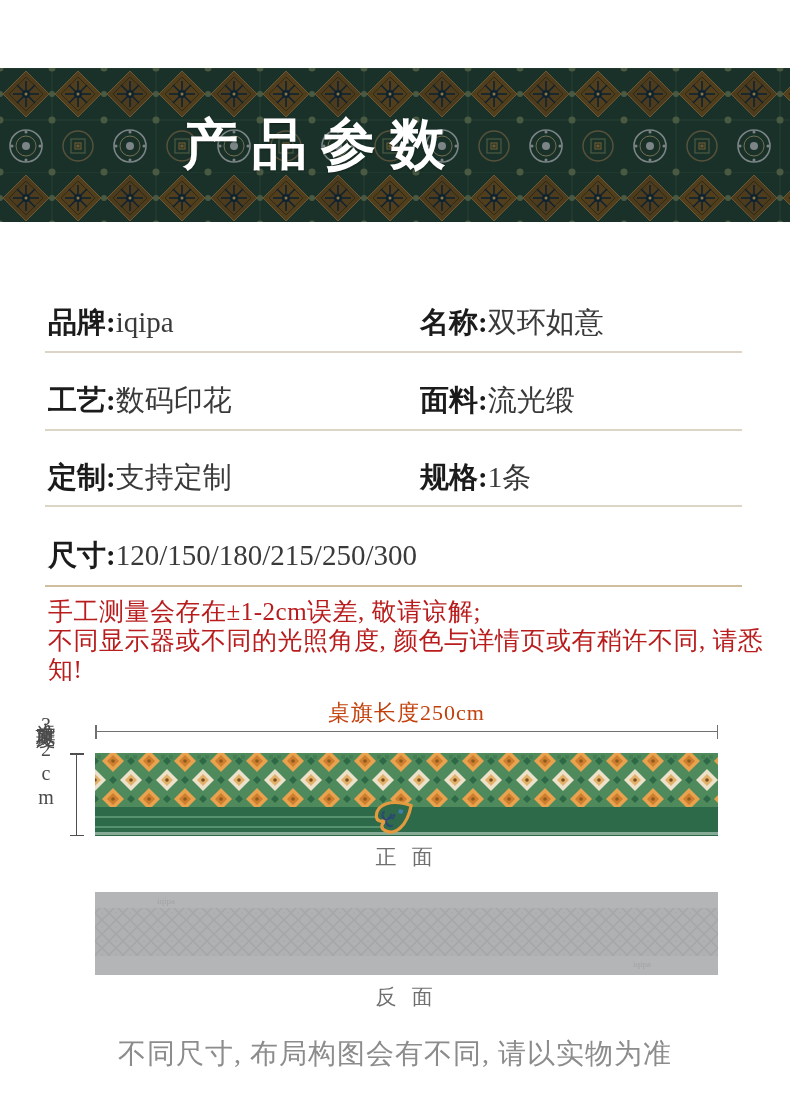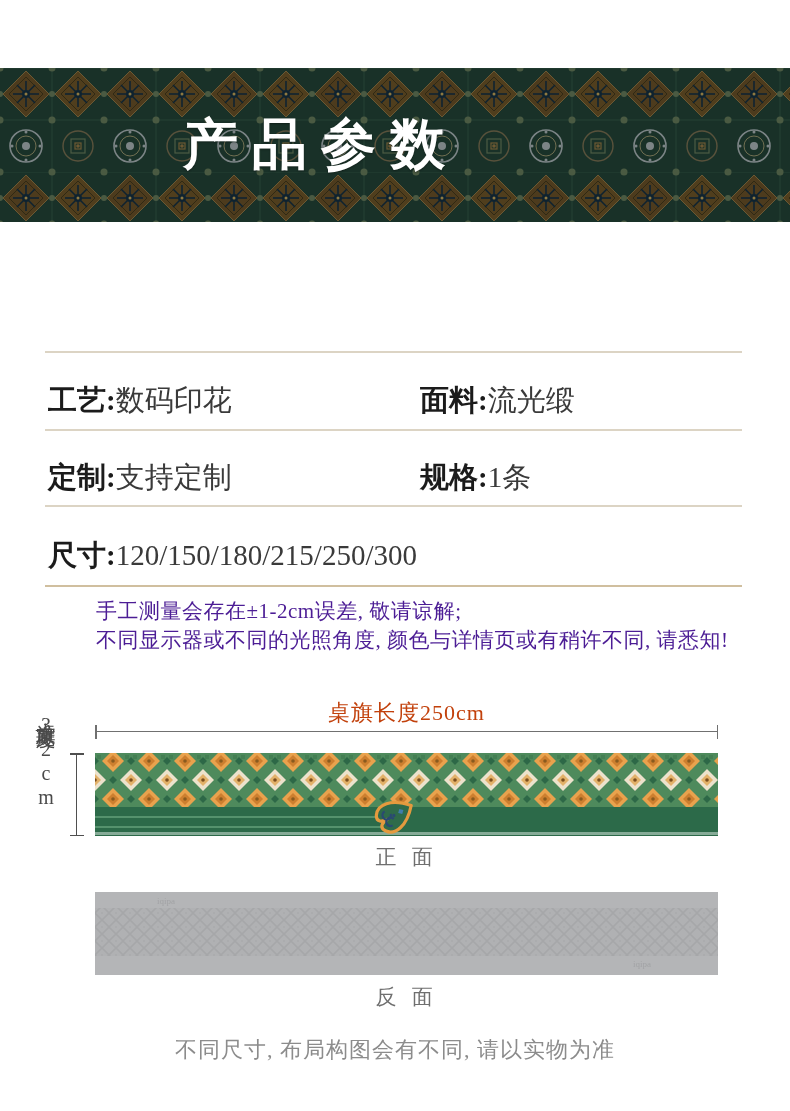--- a/index.html
+++ b/index.html
@@ -18,21 +18,21 @@
   }
   
   .spec-row{position:absolute;left:48px;width:700px;height:40px;font-size:29px;color:#3c3c3c;}
   .spec-row .col-l{position:absolute;left:0;top:0;white-space:nowrap;}
   .spec-row .col-r{position:absolute;left:372px;top:0;white-space:nowrap;}
   .spec-label{font-weight:bold;color:#1b1b1b;}
   .spec-value{color:#3a3a3a;}
   .hr{position:absolute;left:45px;width:697px;height:2px;background:#dcd4c4;}
   .hr.tan{background:#d0bf9f;}
   
-  .disclaimer{position:absolute;left:48px;top:597px;font-size:21px;line-height:29px;color:#4c1d95;letter-spacing:0.5px;margin-left:48px;}
+  .disclaimer{position:absolute;left:48px;top:597px;font-size:25px;line-height:29px;color:#b91c1c;letter-spacing:0.5px;}
   
   .len-label{position:absolute;left:95px;top:698px;width:623px;text-align:center;
     font-size:22px;color:#c2410c;letter-spacing:1px;}
   .measure-h{position:absolute;left:95px;top:731px;width:623px;height:0;border-top:1.5px solid #707070;}
   .measure-h::before,.measure-h::after{content:"";position:absolute;top:-7px;width:1.5px;height:14px;background:#707070;}
   .measure-h::before{left:0;}
   .measure-h::after{right:0;}
   .width-label{position:absolute;left:33px;top:706px;height:200px;
     writing-mode:vertical-rl;text-orientation:upright;
     font-size:20px;color:#4a4a4a;letter-spacing:2px;}
@@ -40,21 +40,21 @@
   .measure-v::before,.measure-v::after{content:"";position:absolute;left:-7px;width:14px;height:1.5px;background:#4f4f4f;}
   .measure-v::before{top:0;}
   .measure-v::after{bottom:0;}
   .runner-front{position:absolute;left:95px;top:753px;width:623px;height:83px;}
   .runner-back{position:absolute;left:95px;top:892px;width:623px;height:83px;}
   .side-label{position:absolute;left:95px;width:623px;text-align:center;
     font-size:21px;color:#6f6f6f;letter-spacing:5px;}
   .front-label{top:843px;}
   .back-label{top:983px;}
   .footer-note{position:absolute;left:0;top:1035px;width:790px;text-align:center;
-    font-size:22px;color:#8c8c8c;letter-spacing:1px;}
+    font-size:28px;color:#8c8c8c;letter-spacing:1px;}
 </style>
 </head>
 <body>
 
 <div class="page">
 
   <div class="banner">
     <svg width="790" height="154" viewBox="0 0 790 154" aria-hidden="true">
       <defs>
         <pattern id="bp" width="104" height="104" patternUnits="userSpaceOnUse">
@@ -119,20 +119,28 @@
               <circle cx="104" cy="26" r="3"></circle>
           </g>
         </pattern>
       </defs>
       <rect width="790" height="154" fill="url(#bp)"></rect>
       <rect width="790" height="154" fill="#0d1e18" opacity="0.22"></rect>
     </svg>
     <div class="banner-title">产品参数</div>
   </div>
 
+  <div class="spec-row" style="top:303px;">
+    <div class="col-l">
+      <span class="spec-label">品牌:</span><span class="spec-value">iqipa</span>
+    </div>
+    <div class="col-r">
+      <span class="spec-label">名称:</span><span class="spec-value">双环如意</span>
+    </div>
+  </div>
   <div class="hr" style="top:351px;"></div>
 
   <div class="spec-row" style="top:381px;font-family:Liberation Serif, serif;">
     <div class="col-l">
       <span class="spec-label">工艺:</span><span class="spec-value">数码印花</span>
     </div>
     <div class="col-r">
       <span class="spec-label">面料:</span><span class="spec-value">流光缎</span>
     </div>
   </div>

